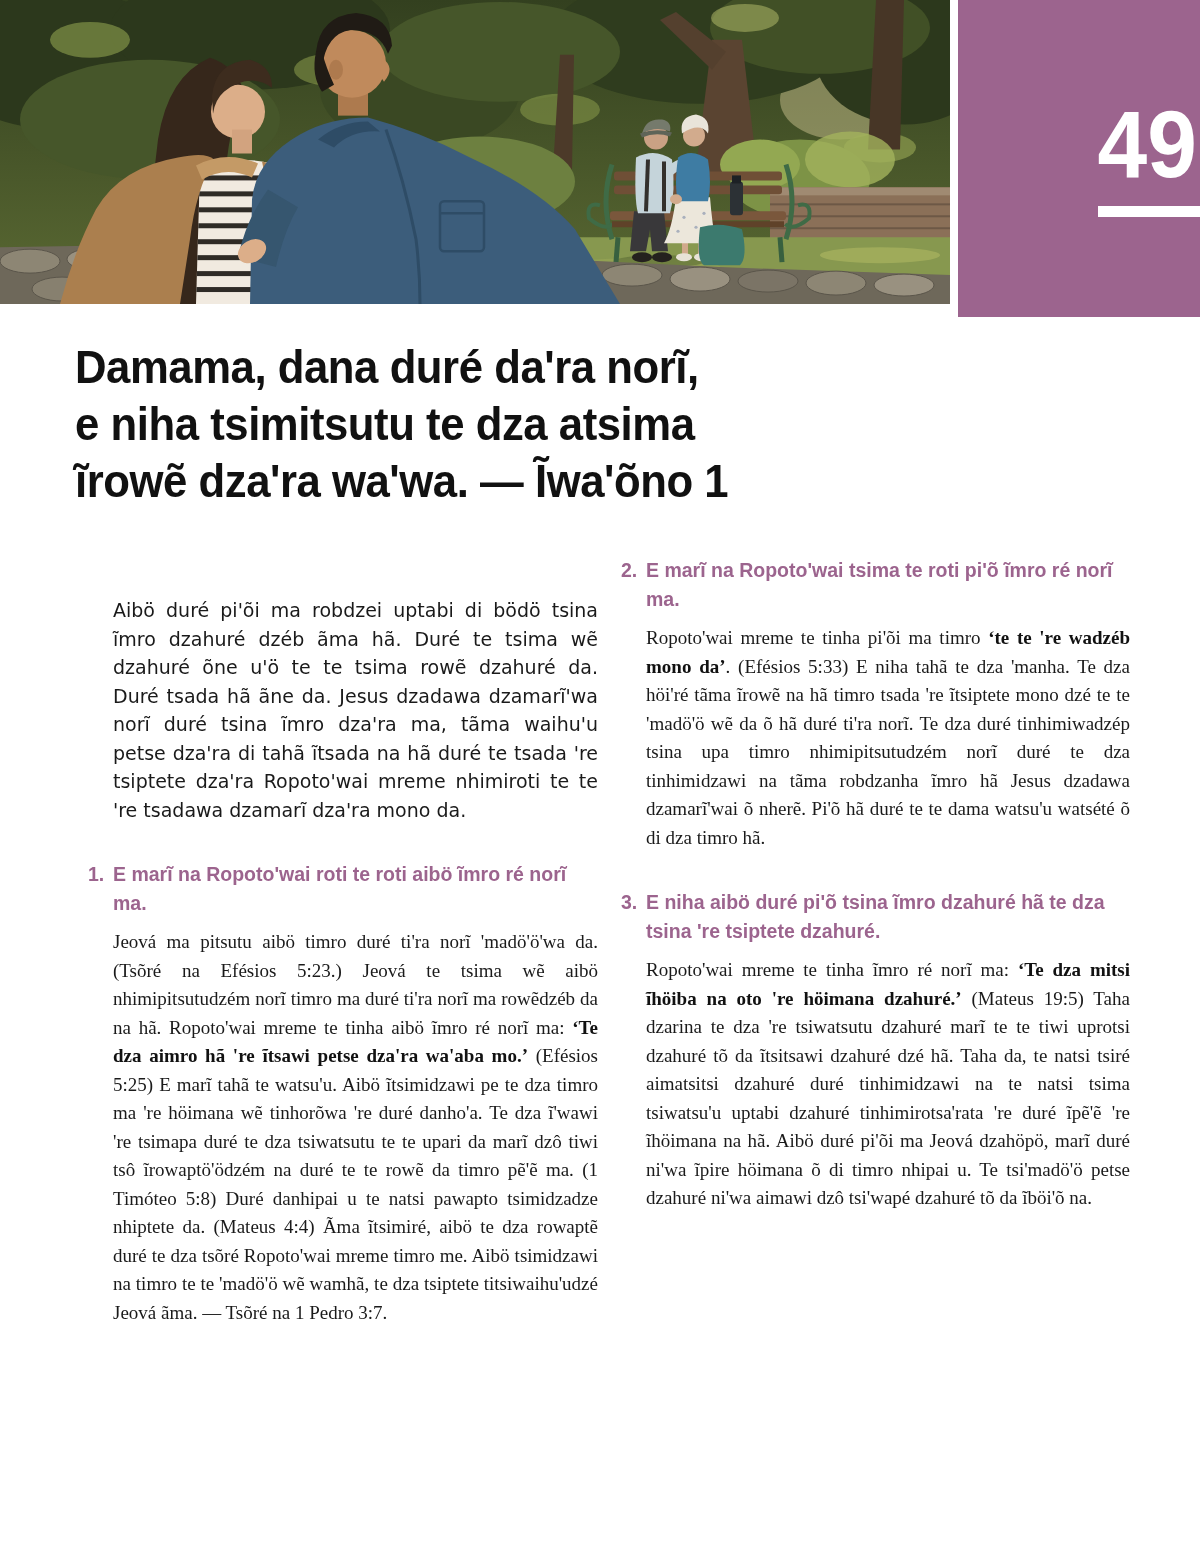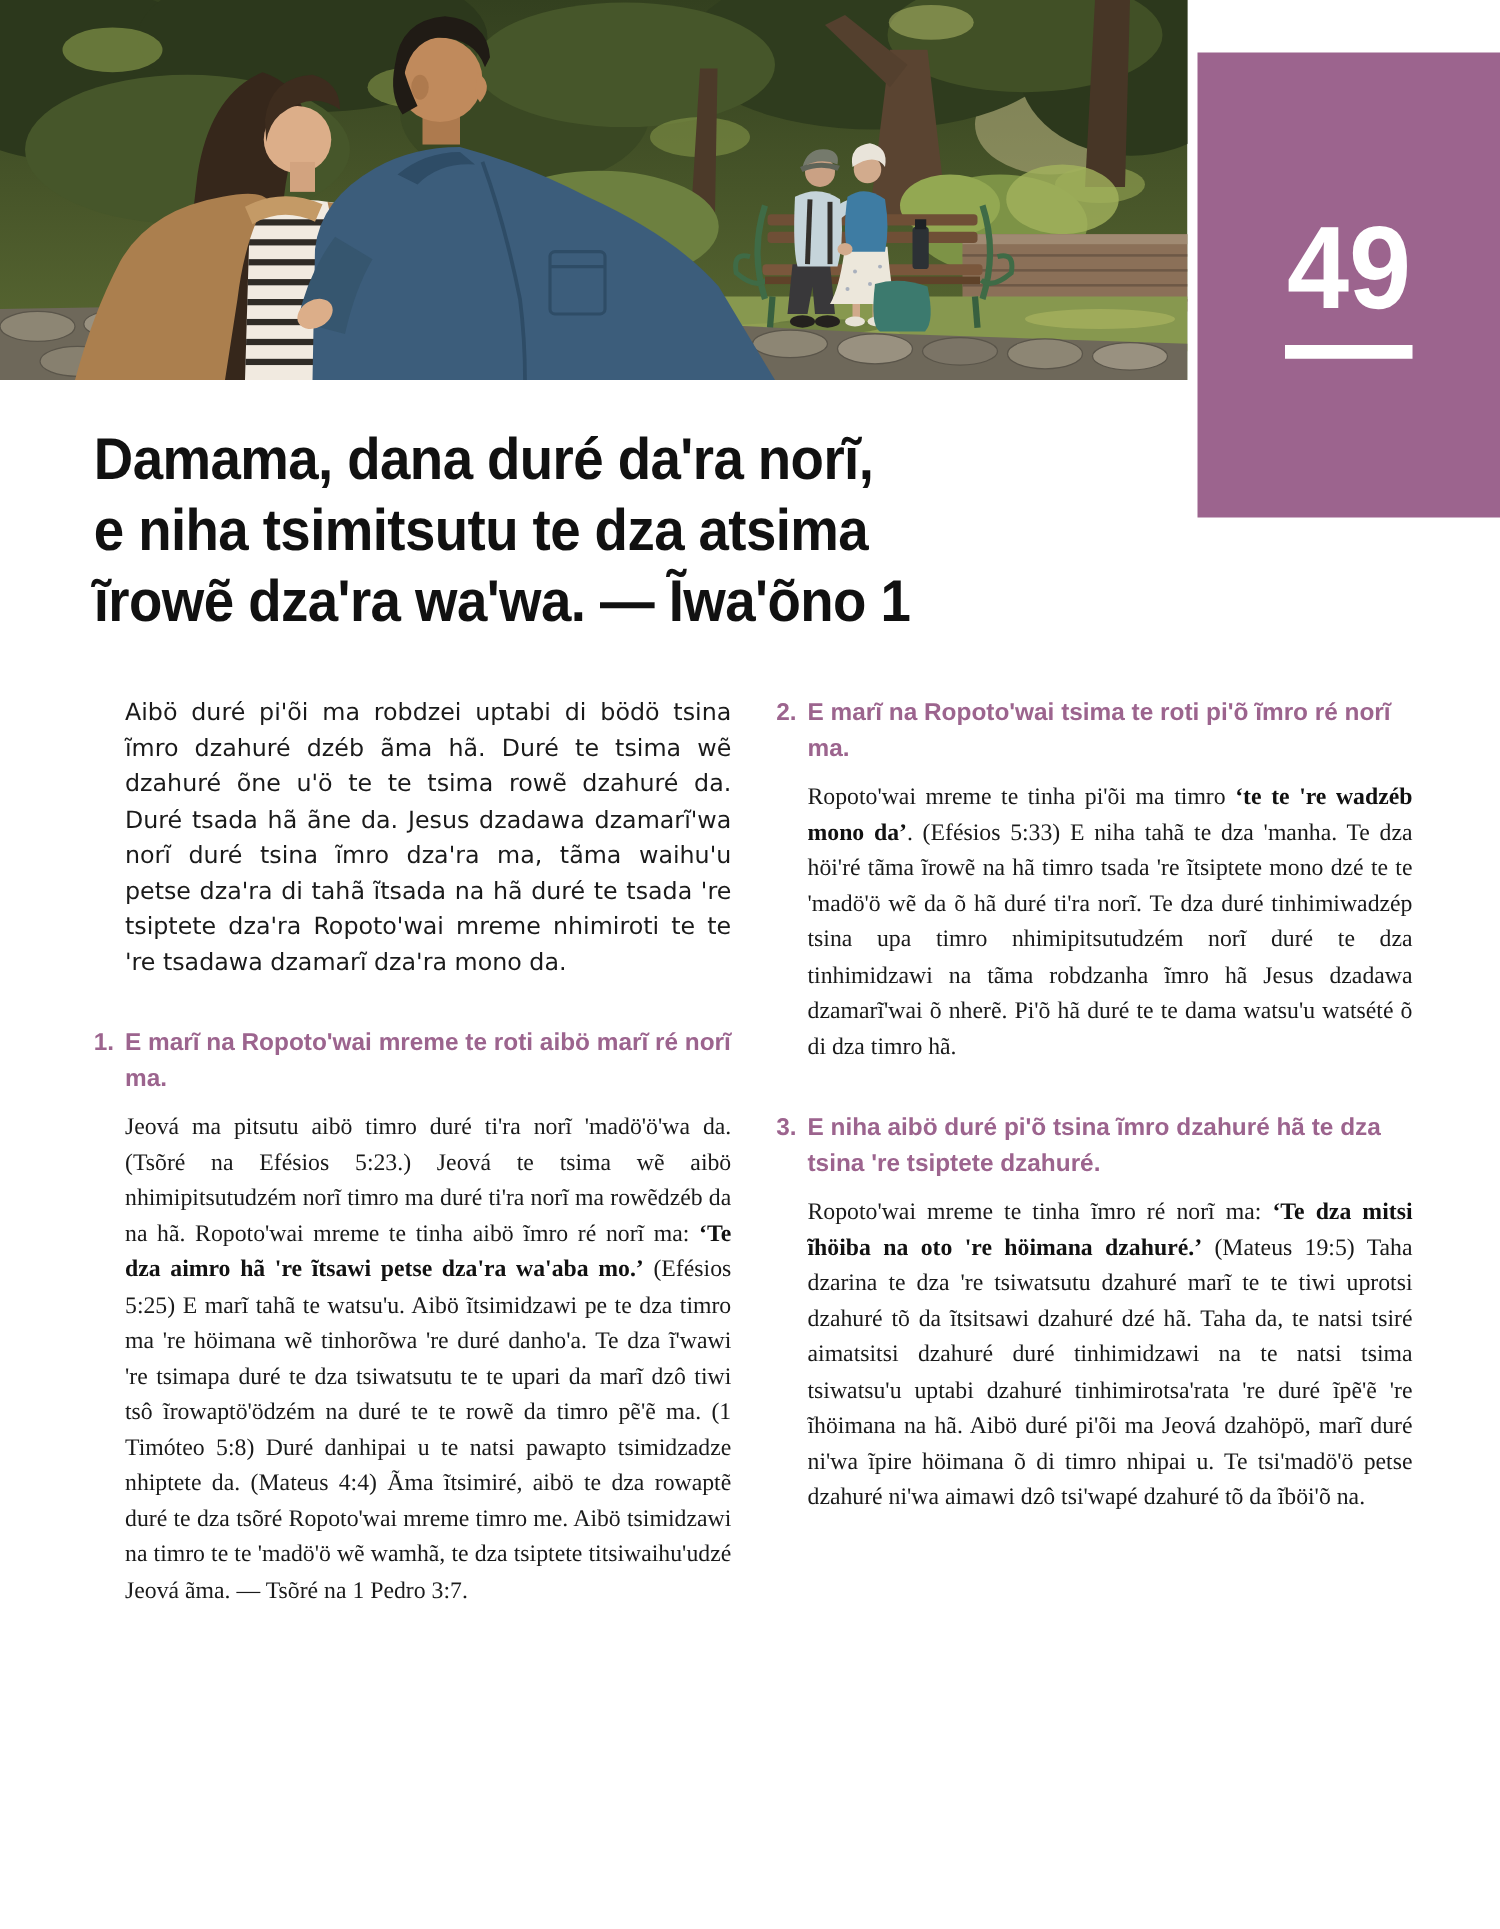--- a/index.html
+++ b/index.html
@@ -15,24 +15,24 @@
   
   .hero{
     position:absolute;left:0;top:0;
     width:950px;height:304px;
     overflow:hidden;
   }
   .hero svg{display:block;width:100%;height:100%;}
   
   .badge{
     position:absolute;left:958px;top:0;
-    width:242px;height:372px;
+    width:242px;height:317px;
     background:#9c648e;
     display:flex;flex-direction:column;
-    align-items:center;justify-content:center;margin-top:42px;
+    align-items:flex-end;justify-content:center;
   }
   .badge-num{
     font-family:"Liberation Sans",sans-serif;
     font-weight:bold;
     font-size:94px;line-height:0.95;
     color:#ffffff;
     transform:scaleX(.95);
   }
   .badge-bar{
     width:102px;height:11px;
@@ -50,21 +50,21 @@
     white-space:nowrap;
     transform:scaleX(.93);
     transform-origin:left top;
   }
   .title span{display:block;}
   
   .col{
     position:absolute;top:556px;
     font-size:19px;line-height:28.5px;
   }
-  .col-left{left:75px;width:510px;}
+  .col-left{left:88px;width:510px;margin-top:40px;}
   .col-right{left:621px;width:509px;}
   p{margin:0;}
   .intro,.body{
     margin-left:25px;
     text-align:justify;
   }
   .sec{margin-top:36px;}
   .col-right .sec:first-child{margin-top:0;}
   .sec-h{
     display:flex;margin:0;
@@ -261,21 +261,21 @@
     <span>e niha tsimitsutu te dza atsima</span>
     <span>ĩrowẽ dza'ra wa'wa. — Ĩwa'õno 1</span>
   </h1>
 
   <div class="col col-left">
     <p class="intro">Aibö duré pi'õi ma robdzei uptabi di bödö tsina ĩmro dzahuré dzéb ãma hã. Duré te tsima wẽ dzahuré õne u'ö te te tsima rowẽ dzahuré da. Duré tsada hã ãne da. Jesus dzadawa dzamarĩ'wa norĩ duré tsina ĩmro dza'ra ma, tãma waihu'u petse dza'ra di tahã ĩtsada na hã duré te tsada 're tsiptete dza'ra Ropoto'wai mreme nhimiroti te te 're tsadawa dzamarĩ dza'ra mono da.</p>
 
     <section class="sec">
       <h2 class="sec-h">
         <span class="sec-num">1.</span>
-        <span class="sec-ht">E marĩ na Ropoto'wai mreme te roti aibö marĩ ré norĩ ma.</span>
+        <span class="sec-ht">E marĩ na Ropoto'wai roti te roti aibö ĩmro ré norĩ ma.</span>
       </h2>
       <p class="body"><span>Jeová ma pitsutu aibö timro duré ti'ra norĩ 'madö'ö'wa da. (Tsõré na Efésios 5:23.) Jeová te tsima wẽ aibö nhimipitsutudzém norĩ timro ma duré ti'ra norĩ ma rowẽdzéb da na hã. Ropoto'wai mreme te tinha aibö ĩmro ré norĩ ma: </span><strong>‘Te dza aimro hã 're ĩtsawi petse dza'ra wa'aba mo.’</strong><span> (Efésios 5:25) E marĩ tahã te watsu'u. Aibö ĩtsimidzawi pe te dza timro ma 're höimana wẽ tinhorõwa 're duré danho'a. Te dza ĩ'wawi 're tsimapa duré te dza tsiwatsutu te te upari da marĩ dzô tiwi tsô ĩrowaptö'ödzém na duré te te rowẽ da timro pẽ'ẽ ma. (1 Timóteo 5:8) Duré danhipai u te natsi pawapto tsimidzadze nhiptete da. (Mateus 4:4) Ãma ĩtsimiré, aibö te dza rowaptẽ duré te dza tsõré Ropoto'wai mreme timro me. Aibö tsimidzawi na timro te te 'madö'ö wẽ wamhã, te dza tsiptete titsiwaihu'udzé Jeová ãma. — Tsõré na 1 Pedro 3:7.</span></p>
     </section>
   </div>
 
   <div class="col col-right">
     <section class="sec">
       <h2 class="sec-h">
         <span class="sec-num">2.</span>
         <span class="sec-ht">E marĩ na Ropoto'wai tsima te roti pi'õ ĩmro ré norĩ ma.</span>

